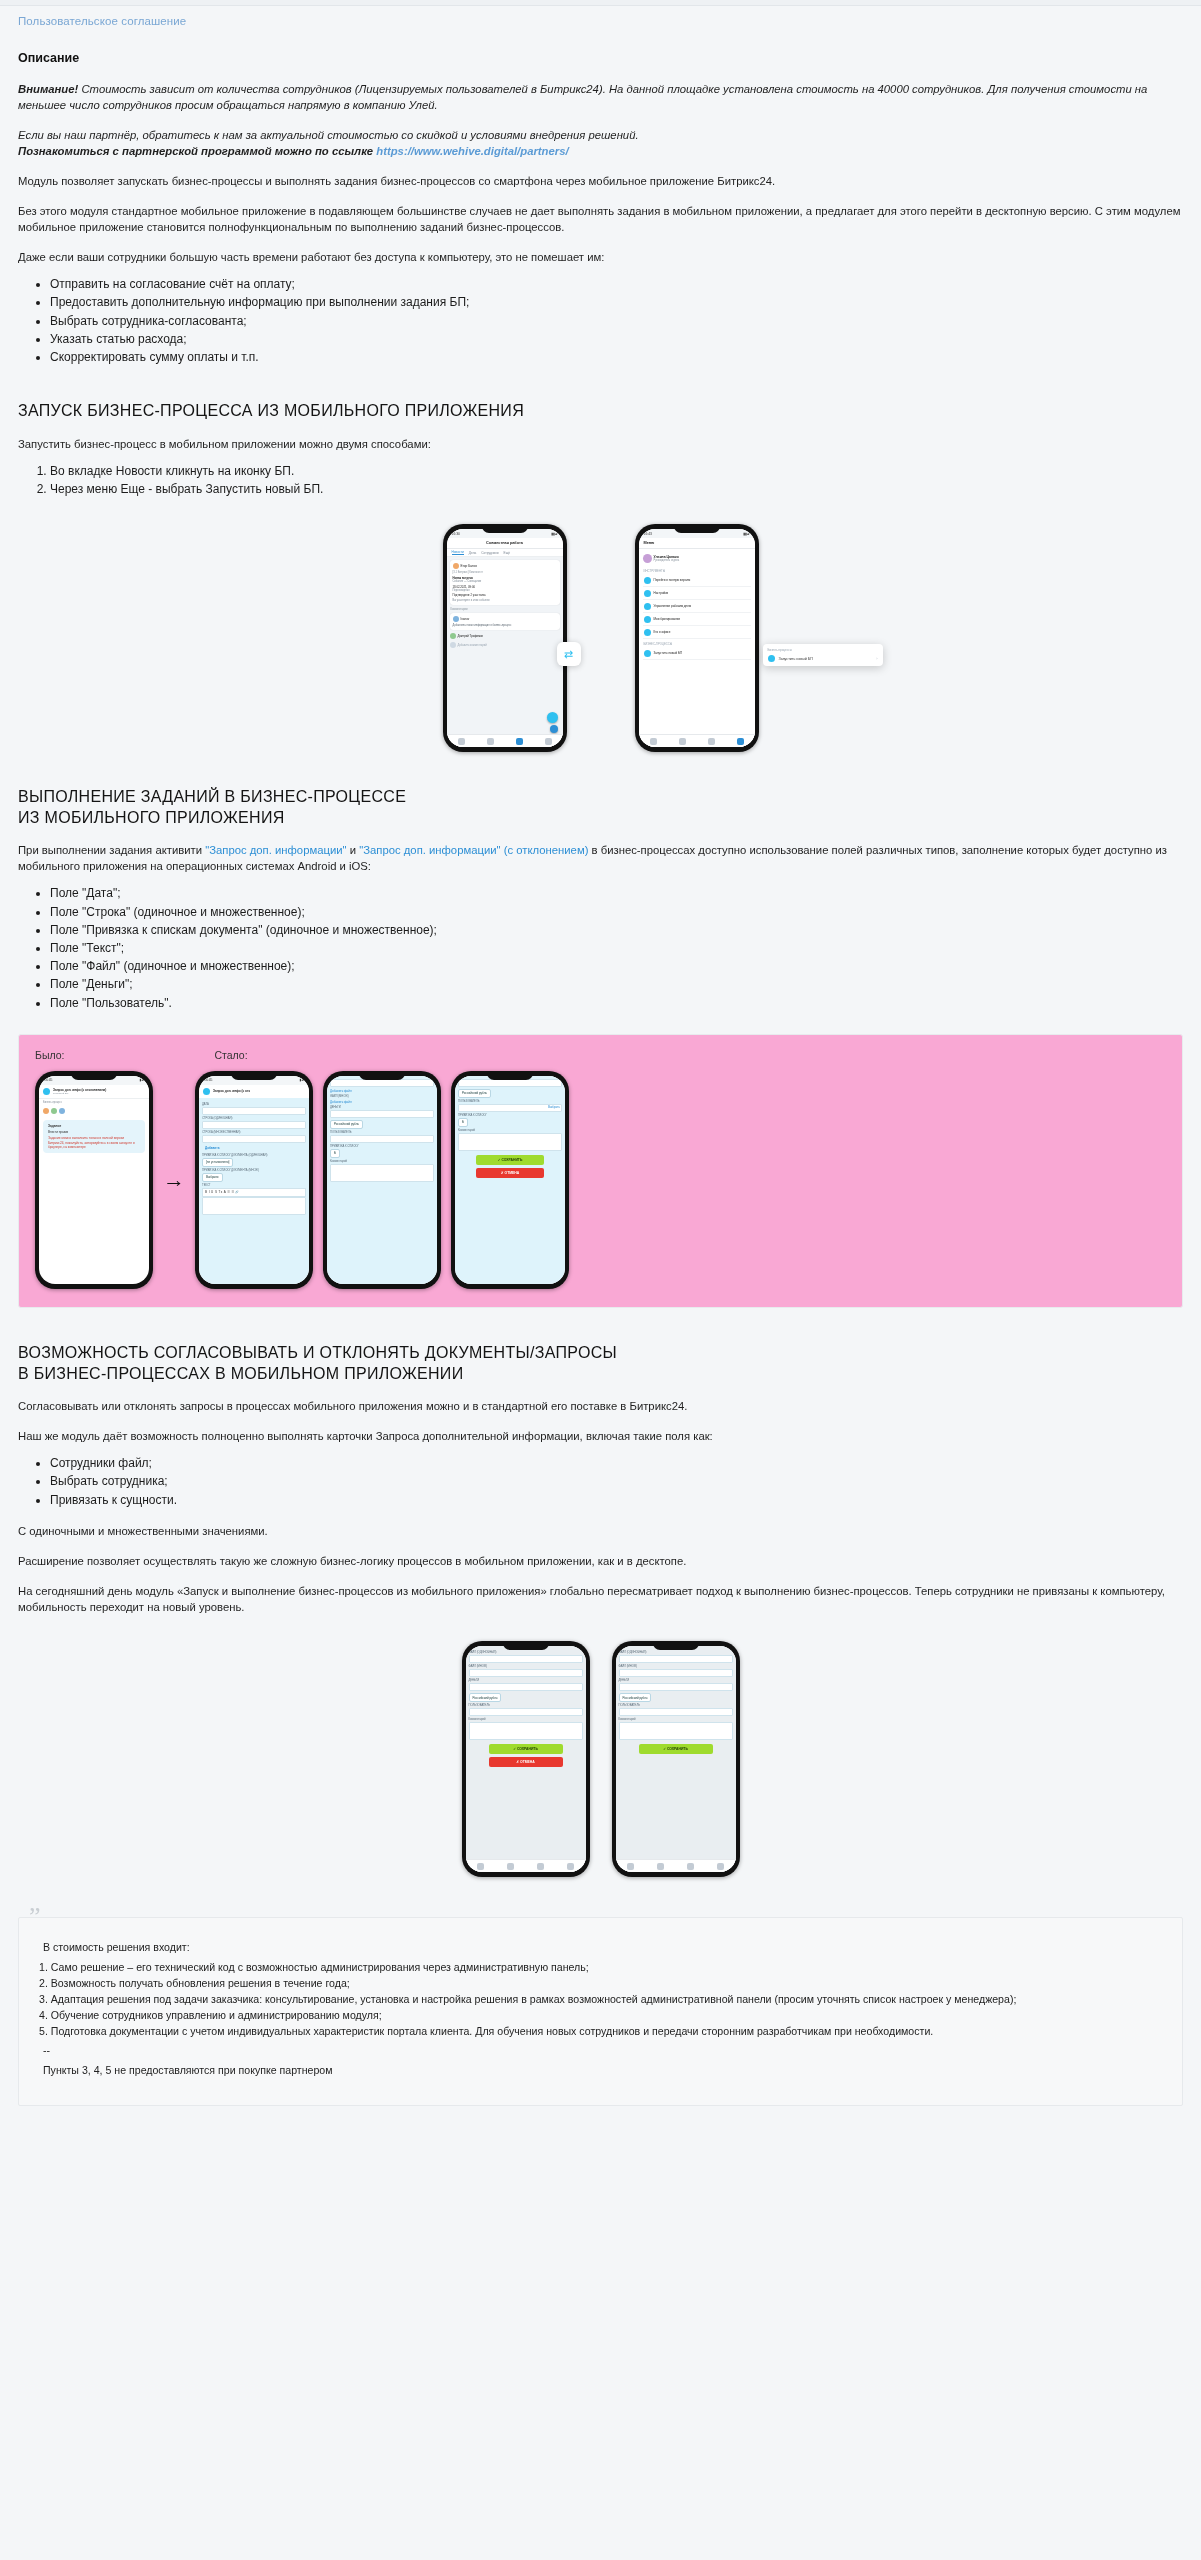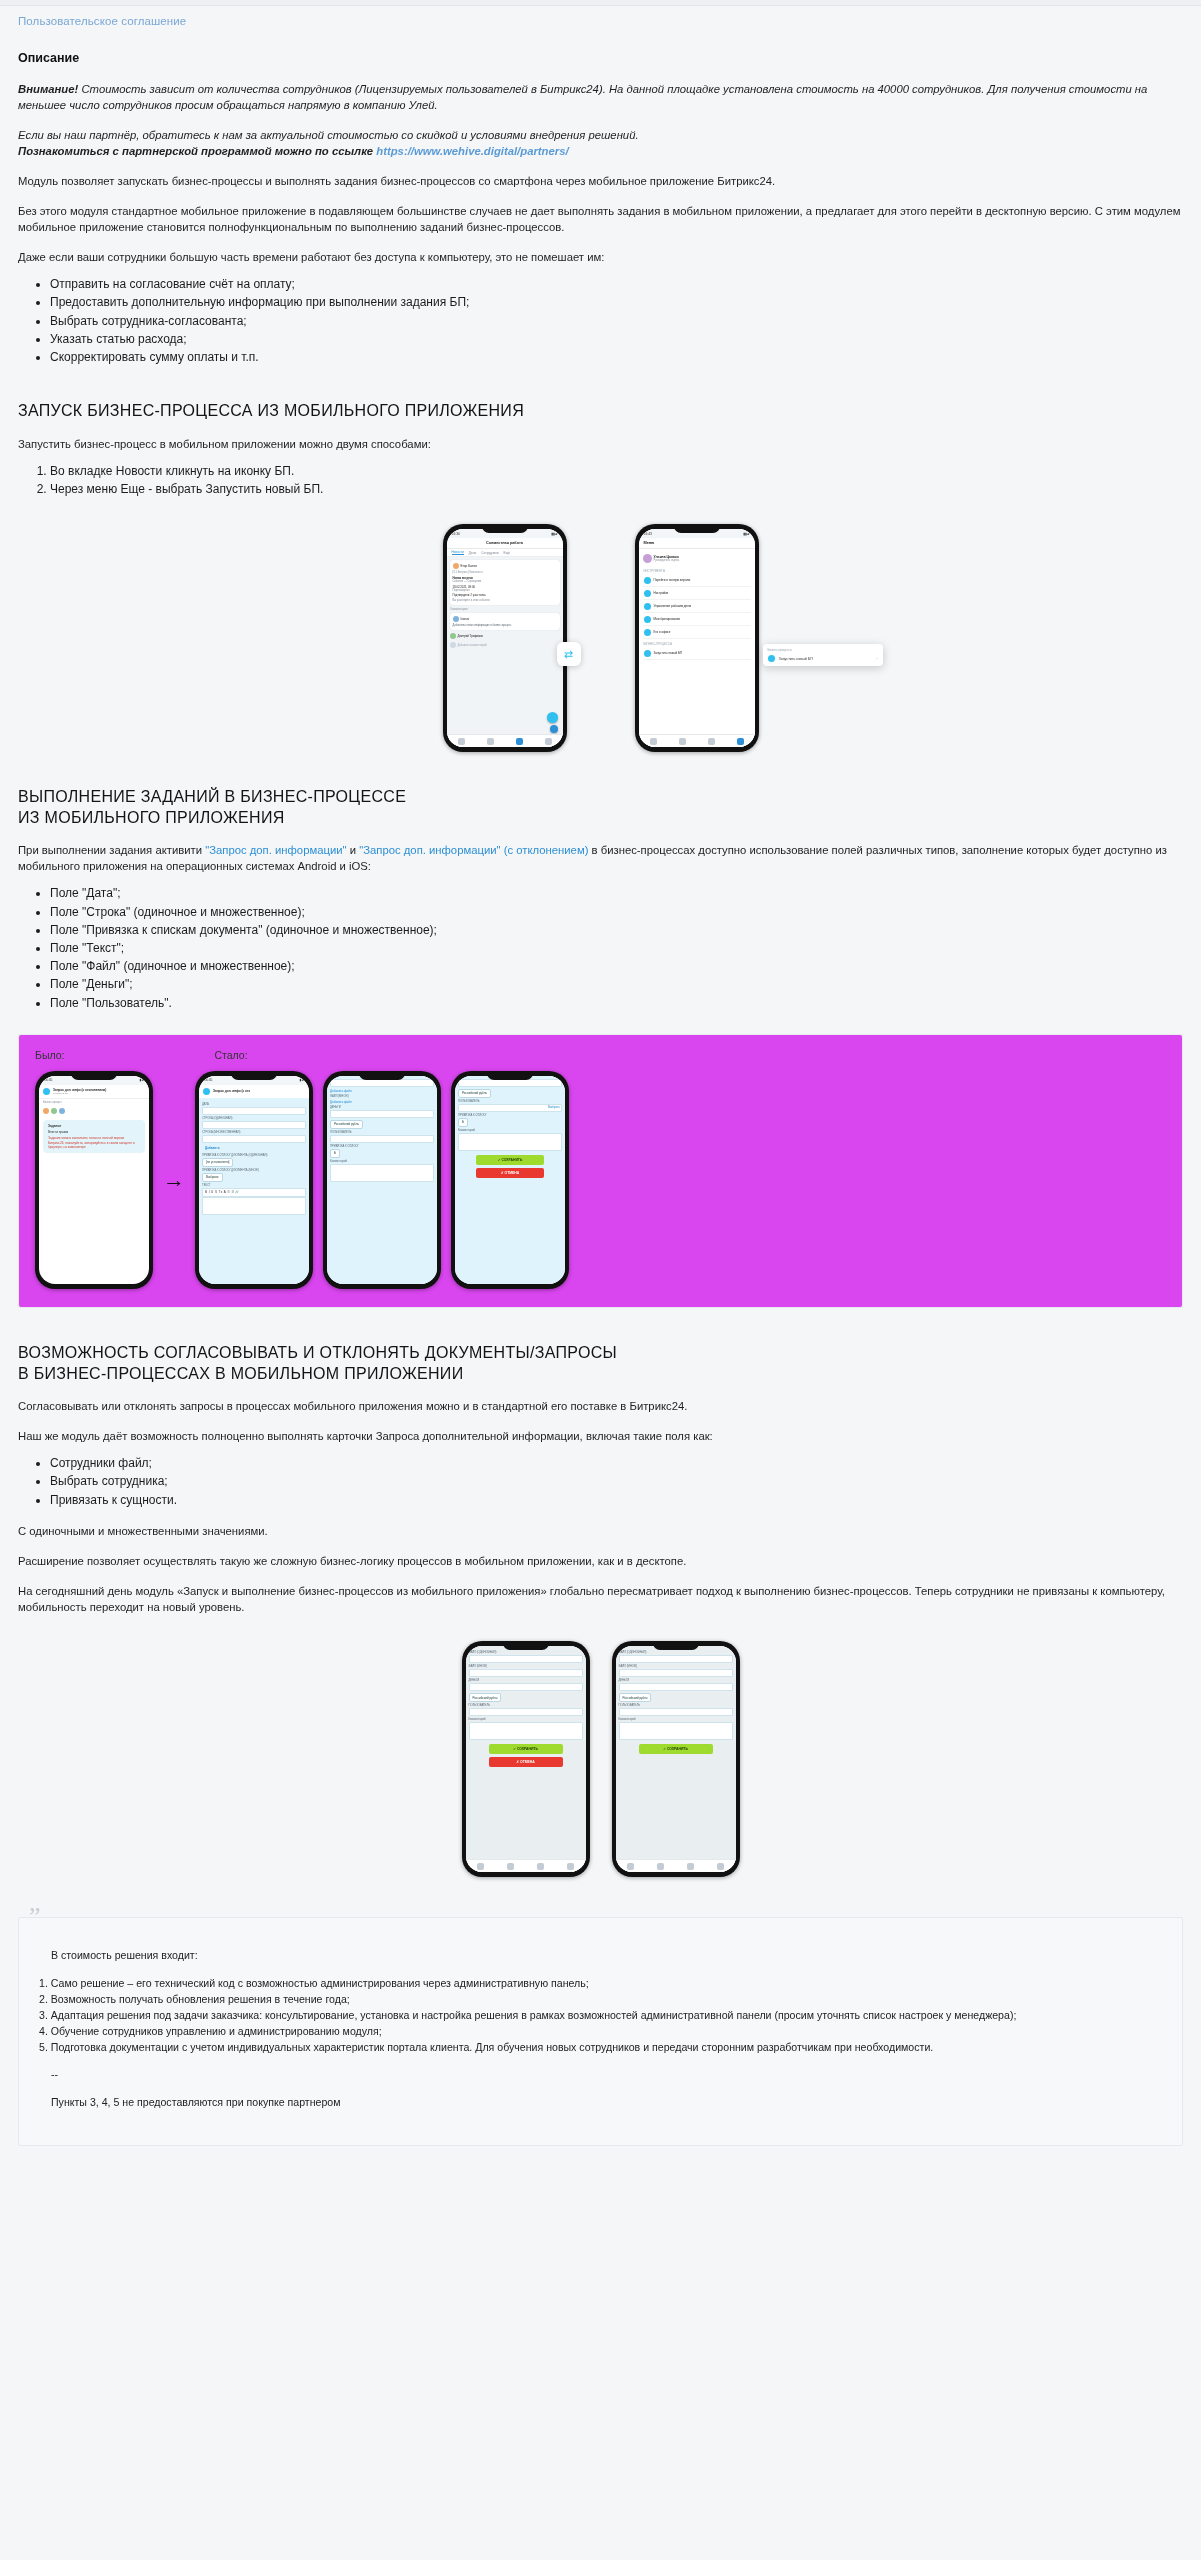--- a/index.html
+++ b/index.html
@@ -162,21 +162,21 @@
     padding: 4px 5px; font-size: 4px; color:#333;
   }
   .swapbadge {
     position:absolute; width: 24px; height:24px; background:#fff;
     border-radius:6px; box-shadow: 0 1px 6px rgba(0,0,0,.2);
     display:flex;align-items:center;justify-content:center;
     color:#2fc0f0; font-size:11px;
   }
 
   .whitebox {
-    background:#d946ef; border:1px solid #e8ebee; border-radius:3px;
+    background:#f9a8d4; border:1px solid #e8ebee; border-radius:3px;
     margin: 22px 18px 0 18px; padding: 14px 16px 18px 16px;
   }
   .wb-head { display:flex; gap: 150px; font-size:10.5px; color:#333; margin-bottom: 10px;}
   .wb-body { display:flex; align-items:center; gap: 10px; }
   .arrow { font-size: 22px; color:#111; }
 
   .formscreen { background:#def3fb; height:100%; padding: 3px; overflow:hidden;}
   .flabel { font-size:2.7px; color:#5a6b78; text-transform:uppercase; margin: 2px 0 1px;}
   .finput { background:#fff; height: 8px; border-radius:1px; border:1px solid #cfe3ec; }
   .finput.tall { height: 18px; }
@@ -200,21 +200,21 @@
     border: 1px solid #e6e9ec;
     border-radius: 2px;
     padding: 18px 20px 22px 20px;
     position: relative;
   }
   .quote-mark {
     position:absolute; top:-14px; left:10px;
     color:#c9ced3; font-size:26px; font-family:"Liberation Serif", serif;
     line-height:1;
   }
-  .footer-quote p { font-size:10.6px; line-height:1.5; margin:12px; color:#222; }
+  .footer-quote p { font-size:10.6px; line-height:1.5; margin:4px; color:#222; }
   .ftr-list { font-size:10.6px; line-height:1.5; color:#222; }
 </style>
 </head>
 <body>
 
 <div class="page">
 
   <div class="topbar"></div>
 
   <a href="#" class="agreement-link">Пользовательское соглашение</a>

